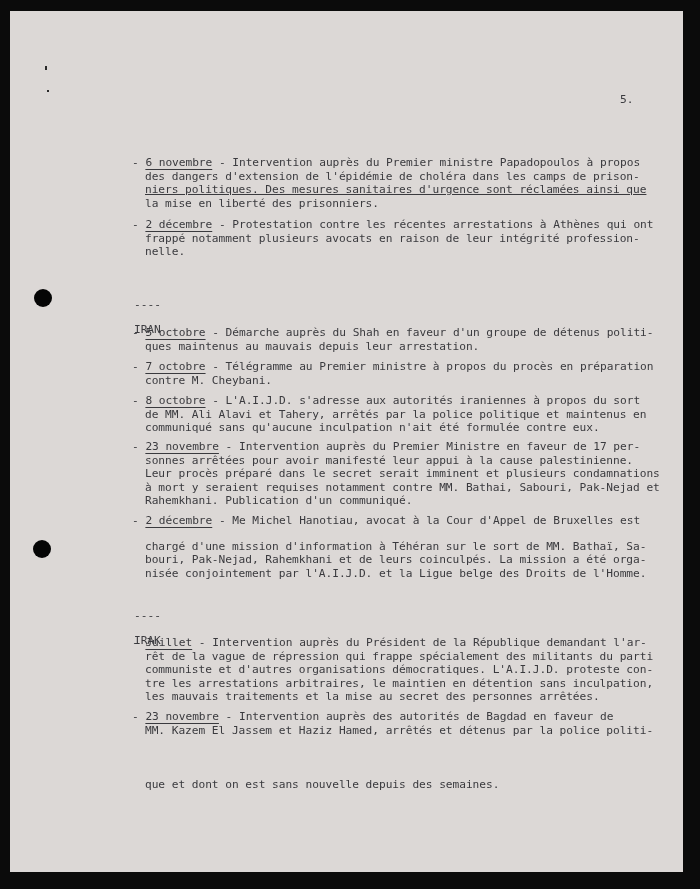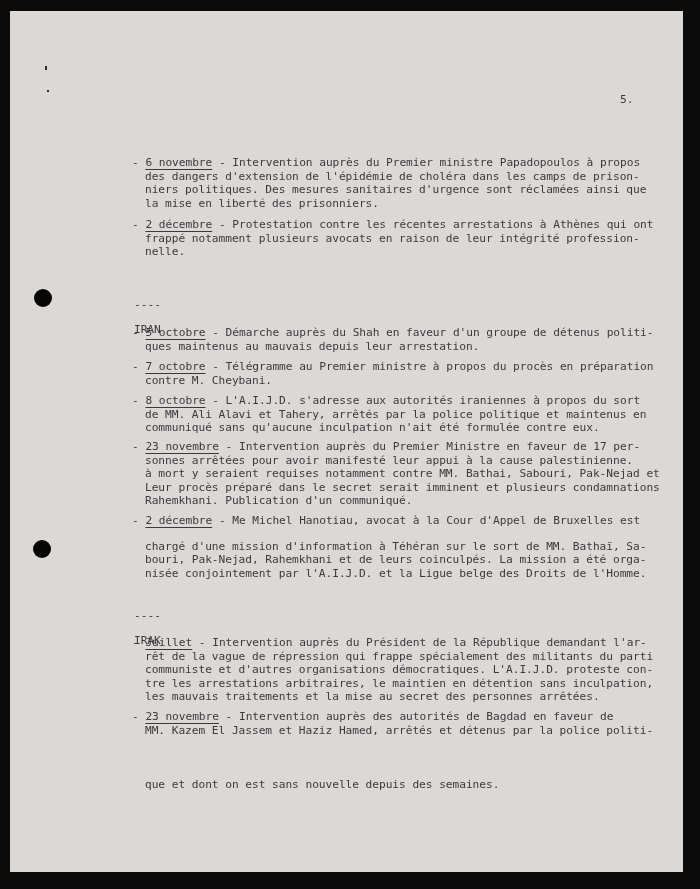--- a/index.html
+++ b/index.html
@@ -70,21 +70,21 @@
 <div class="speck" style="left:47px;top:90px;width:2px;height:2px;"></div>
 
 <div class="hole" style="left:34px;top:289px;"></div>
 <div class="hole" style="left:33px;top:540px;"></div>
 
 <div class="text page-number">5.</div>
 
 <div class="text entry" style="top:156px;">
   <div class="line"><span>- </span><span class="date">6 novembre</span><span> - Intervention auprès du Premier ministre Papadopoulos à propos</span></div>
   <div class="line" style="padding-left:13px;">des dangers d'extension de l'épidémie de choléra dans les camps de prison-</div>
-  <div class="line" style="padding-left:13px;">niers politiques. Des mesures sanitaires d'urgence sont réclamées ainsi que</div>
+  <div class="line" style="padding-left:13px;text-decoration:underline;">niers politiques. Des mesures sanitaires d'urgence sont réclamées ainsi que</div>
   <div class="line" style="padding-left:13px;">la mise en liberté des prisonniers.</div>
 </div>
 
 <div class="text entry" style="top:218px;">
   <div class="line"><span>- </span><span class="date">2 décembre</span><span> - Protestation contre les récentes arrestations à Athènes qui ont</span></div>
   <div class="line" style="padding-left:13px;">frappé notamment plusieurs avocats en raison de leur intégrité profession-</div>
   <div class="line" style="padding-left:13px;">nelle.</div>
 </div>
 
 <div class="text section-title" style="top:285px;">IRAN</div>
@@ -102,22 +102,22 @@
 
 <div class="text entry" style="top:394px;">
   <div class="line"><span>- </span><span class="date">8 octobre</span><span> - L'A.I.J.D. s'adresse aux autorités iraniennes à propos du sort</span></div>
   <div class="line" style="padding-left:13px;">de MM. Ali Alavi et Tahery, arrêtés par la police politique et maintenus en</div>
   <div class="line" style="padding-left:13px;">communiqué sans qu'aucune inculpation n'ait été formulée contre eux.</div>
 </div>
 
 <div class="text entry" style="top:440px;">
   <div class="line"><span>- </span><span class="date">23 novembre</span><span> - Intervention auprès du Premier Ministre en faveur de 17 per-</span></div>
   <div class="line" style="padding-left:13px;">sonnes arrêtées pour avoir manifesté leur appui à la cause palestinienne.</div>
+  <div class="line" style="padding-left:13px;">Leur procès préparé dans le secret serait imminent et plusieurs condamnations</div>
   <div class="line" style="padding-left:13px;">à mort y seraient requises notamment contre MM. Bathai, Sabouri, Pak-Nejad et</div>
-  <div class="line" style="padding-left:13px;">Leur procès préparé dans le secret serait imminent et plusieurs condamnations</div>
   <div class="line" style="padding-left:13px;">Rahemkhani. Publication d'un communiqué.</div>
 </div>
 
 <div class="text entry" style="top:514px;">
   <div class="line"><span>- </span><span class="date">2 décembre</span><span> - Me Michel Hanotiau, avocat à la Cour d'Appel de Bruxelles est</span></div>
   <div class="line" style="padding-left:13px;margin-top:12px;">chargé d'une mission d'information à Téhéran sur le sort de MM. Bathaï, Sa-</div>
   <div class="line" style="padding-left:13px;">bouri, Pak-Nejad, Rahemkhani et de leurs coinculpés. La mission a été orga-</div>
   <div class="line" style="padding-left:13px;">nisée conjointement par l'A.I.J.D. et la Ligue belge des Droits de l'Homme.</div>
 </div>
 

